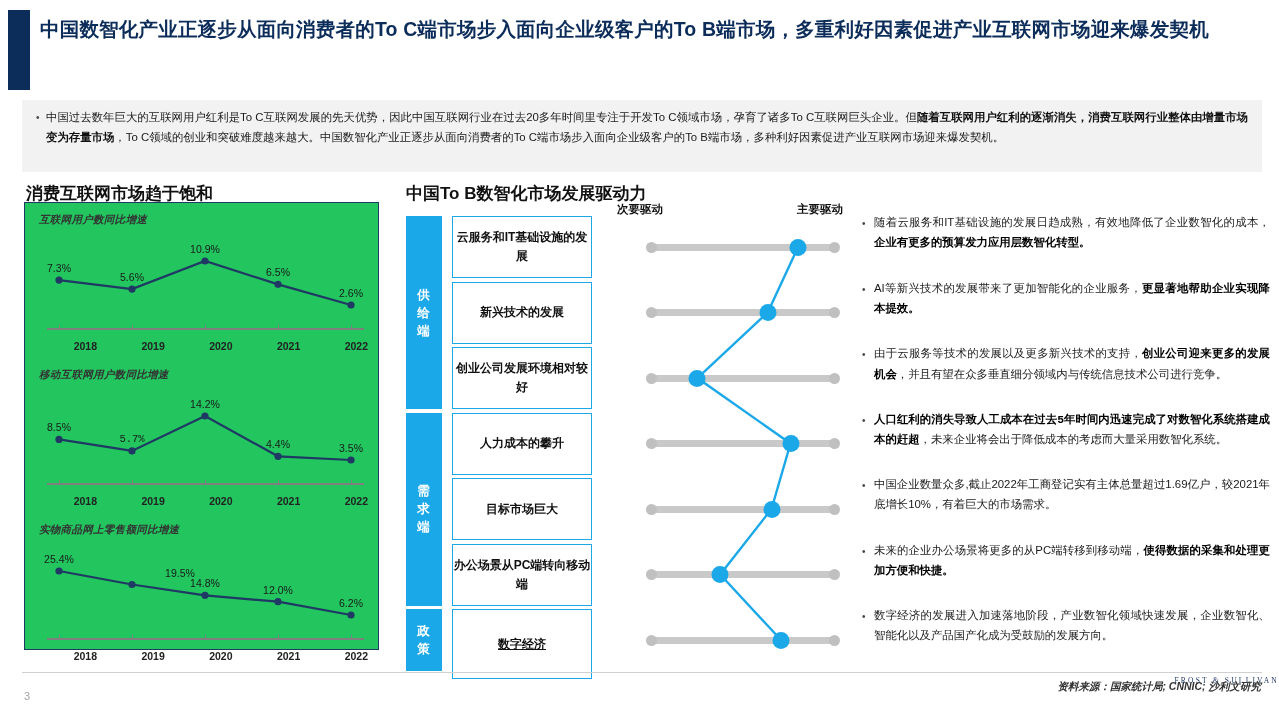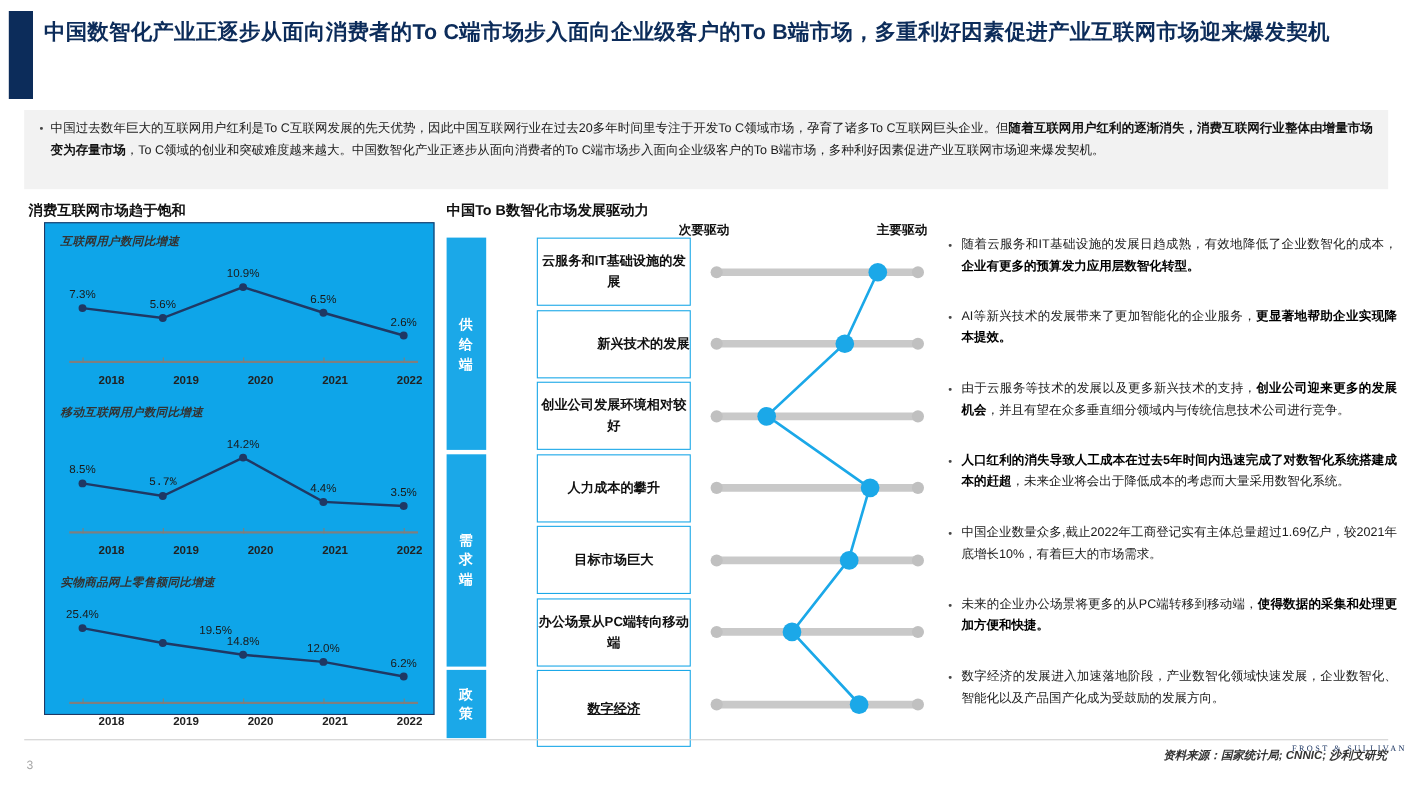--- a/index.html
+++ b/index.html
@@ -35,29 +35,29 @@
   }
   .summary-text {
     flex:1 1 auto;
     font-size:11.4px; color:#1a1a1a; line-height:20px;
     text-align:justify;
   }
   .summary-text b { font-weight:bold; color:#111; }
 
   
   .sec-caption {
-    position:absolute; font-size:13px; font-weight:bold; color:#111;
+    position:absolute; font-size:17px; font-weight:bold; color:#111;
   }
   #cap-left  { left:26px;  top:182px; }
   #cap-mid   { left:406px; top:182px; }
 
   
   .charts-panel {
-    position:absolute; left:40px; top:202px; width:355px; height:448px;
-    border:1.6px solid #1F3864; background:#0ea5e9;
+    position:absolute; left:24px; top:202px; width:355px; height:448px;
+    border:1.6px solid #1F3864; background:#22c55e;
   }
   .mini-chart { position:relative; width:100%; height:155px; }
   .mc-title {
     position:absolute; left:14px; top:10px;
     font-size:10.5px; font-style:italic; font-weight:bold; color:#333;
     letter-spacing:0.3px;
   }
   .mc-plot { position:absolute; left:12px; top:24px; width:330px; height:96px; }
   .mc-axis {
     position:absolute; left:22px; right:14px; bottom:28px; height:1.6px;
@@ -87,21 +87,20 @@
     line-height:18px; letter-spacing:1px;
   }
   .cat-block span { display:block; }
 
   .row-box {
     position:absolute; left:46px; width:140px;
     border:1.6px solid #1BA8E8; background:#fff;
     display:flex; align-items:center; justify-content:center;
     text-align:center; font-size:12px; font-weight:bold; color:#111;
     line-height:19px;
-    margin-left:36px;
   }
 
   .scale-head {
     position:absolute; font-size:11.5px; font-weight:bold; color:#111;
   }
   #head-minor { left:211px; top:0px; }
   #head-major { left:391px; top:0px;text-align:right; }
 
   .track {
     position:absolute; left:242px; width:190px; height:7px;
@@ -123,21 +122,21 @@
   .right-col { position:absolute; left:862px; top:205px; width:408px; }
   .rb-row { display:flex; align-items:flex-start; position:absolute; width:408px; }
   .rb-dot {
     flex:0 0 auto; width:12px; margin-top:6px;
     font-size:10px; color:#444; line-height:1;
   }
   .rb-text {
     flex:1 1 auto; font-size:11.4px; color:#1a1a1a;
     line-height:19.5px; text-align:justify;
   }
-  .rb-text b { font-weight:bold; color:#000; }
+  .rb-text b { font-weight:bold; color:#000;font-family:Liberation Mono, monospace; }
 
   
   .footer-rule {
     position:absolute; left:22px; top:672px; width:1240px; height:1.2px;
     background:#D0D0D0;
   }
   .page-num {
     position:absolute; left:24px; top:690px;
     font-size:11px; color:#A6A6A6;
   }
@@ -281,21 +280,21 @@
         </div>
         <div class="cat-block" style="top: 407px; height: 62px;">
           <span>政</span>
           <span>策</span>
         </div>
       </div>
     <div id="row-boxes">
         <div class="row-box" style="top: 14px; height: 62px;">
           <span>云服务和IT基础设施的发展</span>
         </div>
-        <div class="row-box" style="top: 79.5px; height: 62px; justify-content: flex-end;">
+        <div class="row-box" style="top: 79.5px; height: 62px;">
           <span>新兴技术的发展</span>
         </div>
         <div class="row-box" style="top: 145px; height: 62px;">
           <span>创业公司发展环境相对较好</span>
         </div>
         <div class="row-box" style="top: 210.5px; height: 62px;">
           <span>人力成本的攀升</span>
         </div>
         <div class="row-box" style="top: 276px; height: 62px;">
           <span>目标市场巨大</span>

